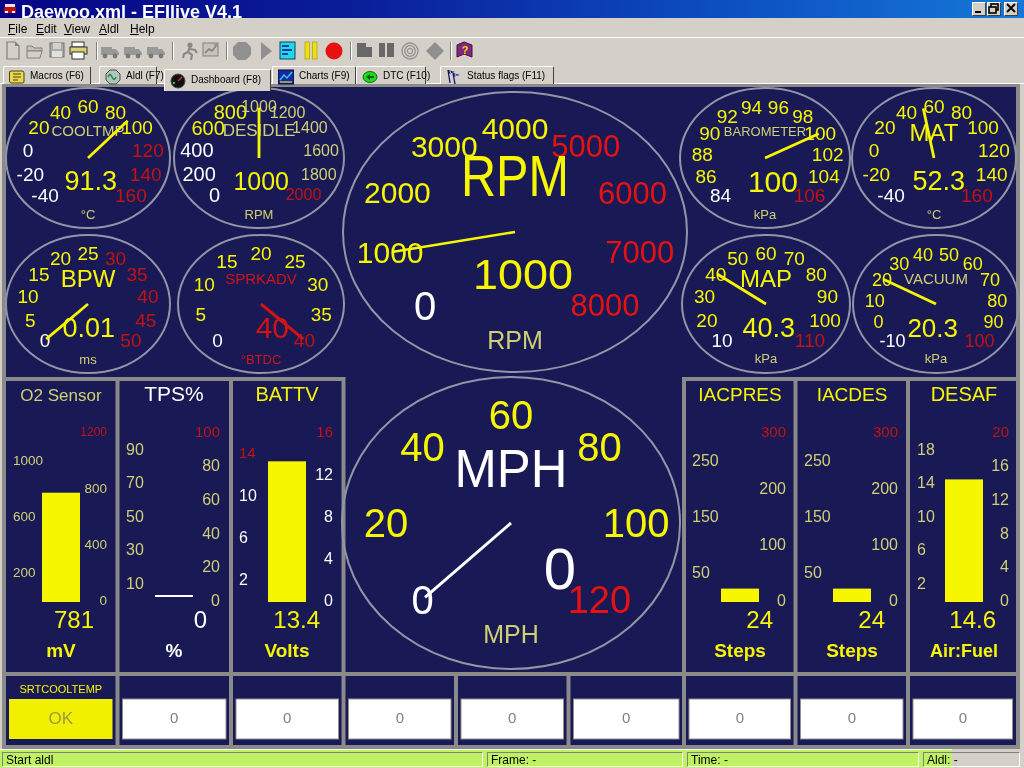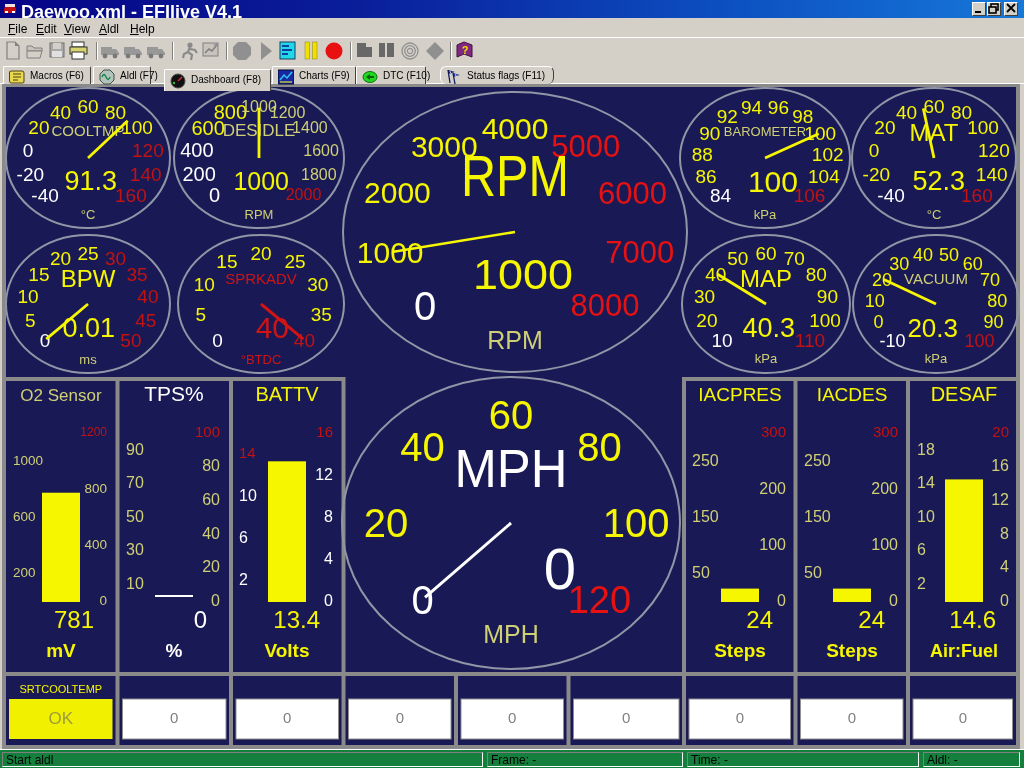--- a/index.html
+++ b/index.html
@@ -22,21 +22,21 @@
 #tabstrip .bottomline { position:absolute; left:0; top:21px; width:1024px; height:1px; background:#ffffff; }
 .tab { position:absolute; top:4px; height:18px; background:#d4d0c8;
   border-top:1px solid #fff; border-left:1px solid #fff; border-right:1px solid #404040;
   border-top-left-radius:2px; border-top-right-radius:2px;
   font-size:10px; color:#000; white-space:nowrap; }
 .tab.active { top:0px; height:22px; z-index:5; }
 .ticon { position:absolute; left:5px; top:2px; }
 .tlabel { position:absolute; left:26px; top:3px; }
 .tab.active .ticon { top:3px; }
 .tab.active .tlabel { top:4px; }
-#statusbar { position:absolute; left:0; top:749px; width:1024px; height:19px; background:#15803d;
+#statusbar { position:absolute; left:0; top:749px; width:952px; height:19px; background:#bef264;
   border-top:1px solid #fff; }
 .spanel { position:absolute; top:2px; height:15px; border:1px solid;
   border-color:#808080 #ffffff #ffffff #808080; font-size:12px; color:#000; padding-left:3px; }
 svg text { font-family:"Liberation Sans", sans-serif; }
 </style></head>
 <body>
 <div id="screen">
 <svg id="dash" width="1024" height="768" viewBox="0 0 1024 768" style="position:absolute;left:0;top:0">
 <rect x="4" y="85" width="1014" height="662" fill="#191955"></rect>
 <rect x="4" y="85" width="1014" height="662" fill="none" stroke="#8a8a8a" stroke-width="4"></rect>
@@ -433,21 +433,21 @@
 </div>
 <div id="tabstrip">
 <div class="bottomline"></div>
 <div class="tab" style="left:3px;width:88px;">
         <span class="ticon"><svg width="16" height="16" viewBox="0 0 16 16">
             <path d="M2 2 q-2 0 -1.5 2 l0 8 q0 2 2 2 l11 0 q2 0 1.5 -2 l0 -8 q0 -2 -2 -2 z" fill="#e8d850" stroke="#504010"></path>
             <path d="M4 5 h8 M4 8 h8 M4 11 h5" stroke="#504010" stroke-width="1"></path>
           </svg></span>
         <span class="tlabel">Macros (F6)</span>
       </div>
-      <div class="tab" style="left:93px;width:58px;">
+      <div class="tab" style="left:99px;width:58px;">
         <span class="ticon"><svg width="16" height="16" viewBox="0 0 16 16">
             <path d="M5 1 h6 l4 4 v6 l-4 4 h-6 l-4 -4 v-6 z" fill="#b0c4bc" stroke="#405048"></path>
             <path d="M3 8 q2 -5 4 0 t4 0" stroke="#108040" stroke-width="1.3" fill="none"></path>
           </svg></span>
         <span class="tlabel">Aldl (F7)</span>
       </div>
       <div class="tab active" style="left:164px;width:107px;margin-top:7px;">
         <span class="ticon"><svg width="16" height="16" viewBox="0 0 16 16">
             <circle cx="8" cy="8" r="7" fill="#101010" stroke="#484848"></circle>
             <path d="M8 8 L12 4" stroke="#d03030" stroke-width="1.5"></path>
@@ -463,21 +463,21 @@
           </svg></span>
         <span class="tlabel">Charts (F9)</span>
       </div>
       <div class="tab" style="left:356px;width:70px;">
         <span class="ticon"><svg width="16" height="16" viewBox="0 0 16 16">
             <ellipse cx="8" cy="8" rx="7" ry="5.5" fill="#20d820" stroke="#107010"></ellipse>
             <path d="M4 8 l4 -3 v2 h4 v2 h-4 v2 z" fill="#0a600a"></path>
           </svg></span>
         <span class="tlabel">DTC (F10)</span>
       </div>
-      <div class="tab" style="left:440px;width:114px;border-radius:6px;">
+      <div class="tab" style="left:440px;width:114px;">
         <span class="ticon"><svg width="16" height="16" viewBox="0 0 16 16">
             <path d="M2 1 l7 2 l-7 2 z" fill="#101860"></path>
             <path d="M7 4 l7 2 l-7 2 z" fill="#2838a0"></path>
             <path d="M2 1 l2 13 M7 4 l2 11" stroke="#101860" stroke-width="1.3" fill="none"></path>
             <path d="M4 2 l0.6 2 M9.5 5.3 l0.6 2" stroke="#fff" stroke-width="0.8"></path>
           </svg></span>
         <span class="tlabel">Status flags (F11)</span>
       </div>
 </div>
 <div id="statusbar">

